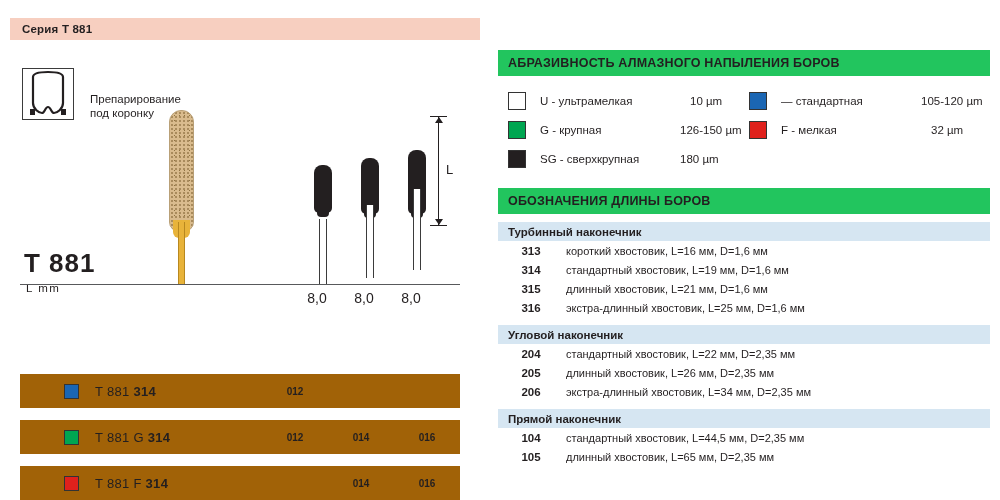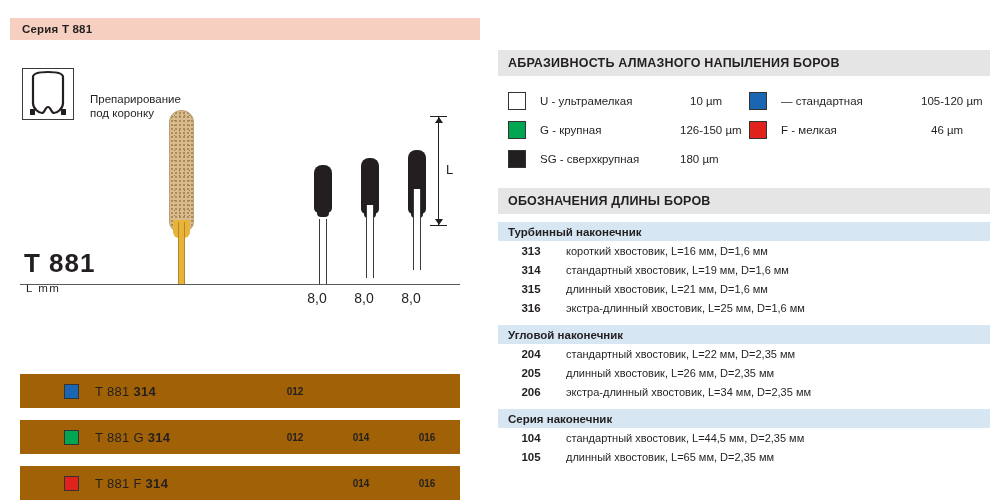--- a/index.html
+++ b/index.html
@@ -123,21 +123,21 @@
     display: flex; align-items: center; width: 250px; justify-content: flex-end;
   }
   .prow .sizes span {
     width: 66px; text-align: center; font-size: 10px; font-weight: bold;
   }
 
   
   .right-panel { position: absolute; left: 498px; top: 50px; width: 492px; }
 
   .sect-title {
-    background: #e5e5e5; height: 26px; display: flex; align-items: center;
+    background: #22c55e; height: 26px; display: flex; align-items: center;
     padding-left: 10px; font-size: 12.5px; font-weight: bold; letter-spacing: .2px;
   }
 
   .abr-grid {
     margin-top: 16px; display: grid; grid-template-columns: 1fr 1fr; row-gap: 11px;
     padding-left: 10px;
   }
   .abr-item { display: flex; align-items: center; font-size: 11.5px; }
   .abr-item .sw { width: 18px; height: 18px; border: 1px solid #333; margin-right: 14px; flex: none; }
   .abr-item .nm { width: 150px; }
@@ -277,21 +277,21 @@
 
     <div class="abr-item right">
       <span class="sw" style="background:#00a651"></span>
       <span class="nm">G - крупная</span>
       <span class="val">126-150 µm</span>
     </div>
 
     <div class="abr-item">
       <span class="sw" style="background:#e0211c"></span>
       <span class="nm">F - мелкая</span>
-      <span class="val">46 µm</span>
+      <span class="val">32 µm</span>
     </div>
     <div class="abr-item right">
       <span class="sw" style="background:#231f20"></span>
       <span class="nm">SG - сверхкрупная</span>
       <span class="val">180 µm</span>
     </div>
   </div>
 
   <div class="len-block">
     <div class="sect-title">ОБОЗНАЧЕНИЯ ДЛИНЫ БОРОВ</div>
@@ -321,21 +321,21 @@
     </div>
     <div class="len-row">
       <span class="code">205</span>
       <span class="desc">длинный хвостовик, L=26 мм, D=2,35 мм</span>
     </div>
     <div class="len-row">
       <span class="code">206</span>
       <span class="desc">экстра-длинный хвостовик, L=34 мм, D=2,35 мм</span>
     </div>
 
-    <div class="grp-head">Серия наконечник</div>
+    <div class="grp-head">Прямой наконечник</div>
     <div class="len-row">
       <span class="code">104</span>
       <span class="desc">стандартный хвостовик, L=44,5 мм, D=2,35 мм</span>
     </div>
     <div class="len-row">
       <span class="code">105</span>
       <span class="desc">длинный хвостовик, L=65 мм, D=2,35 мм</span>
     </div>
   </div>
 

